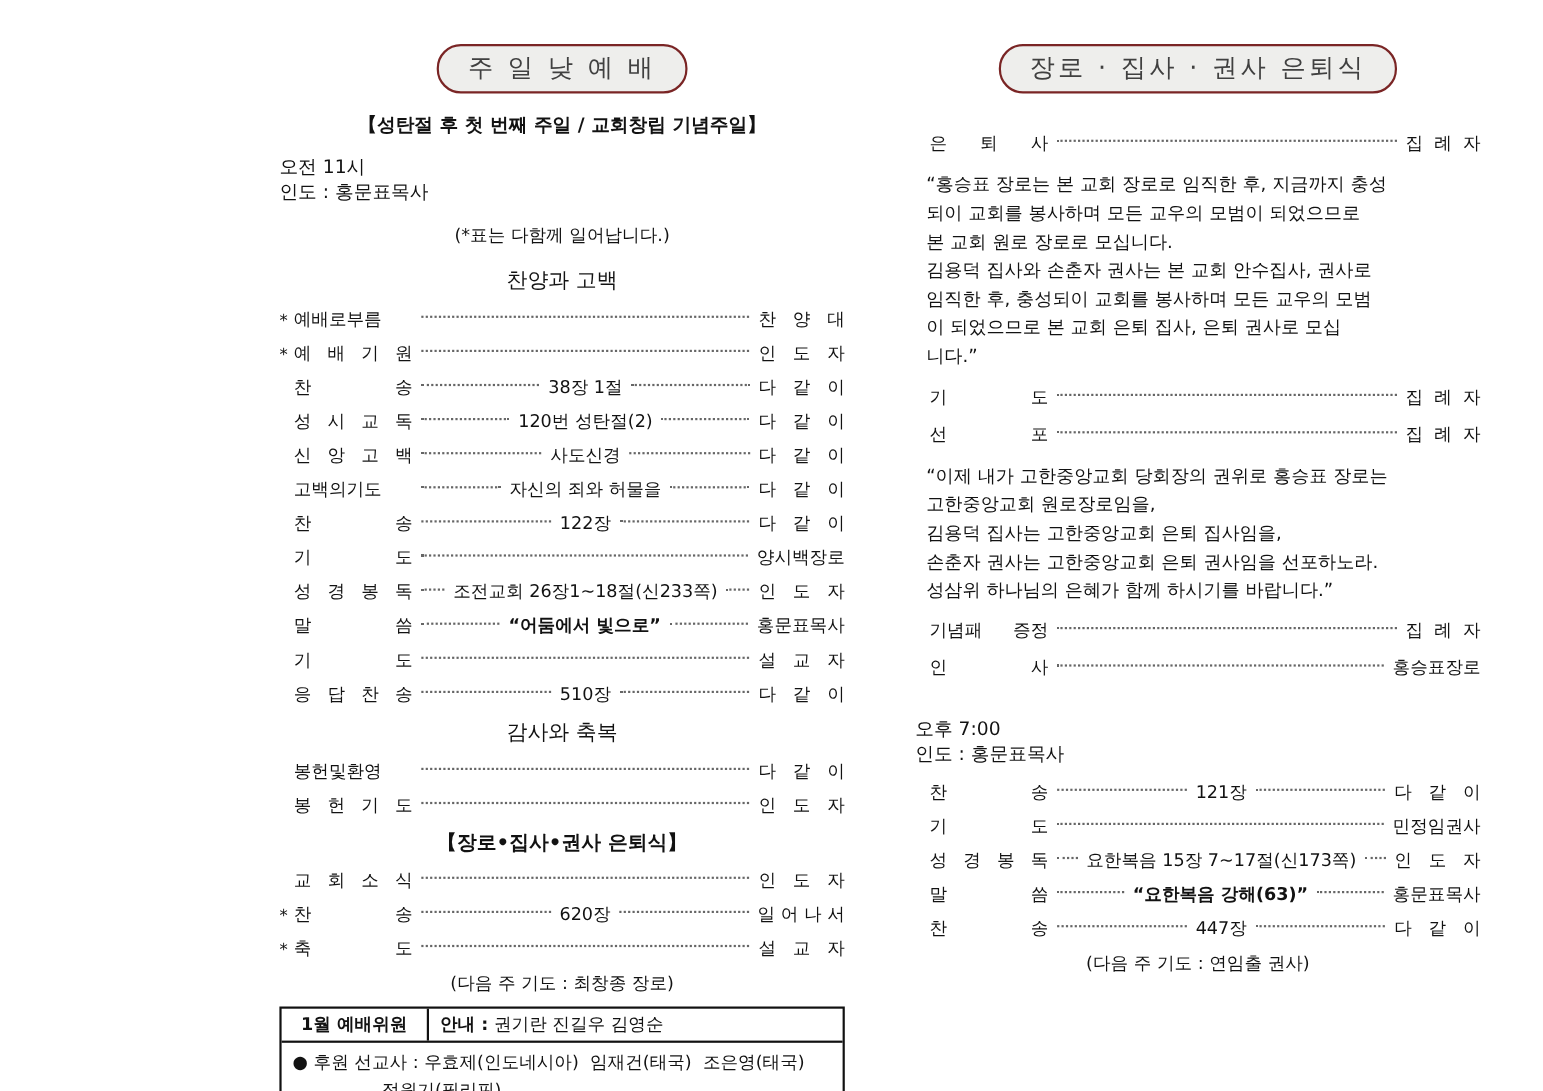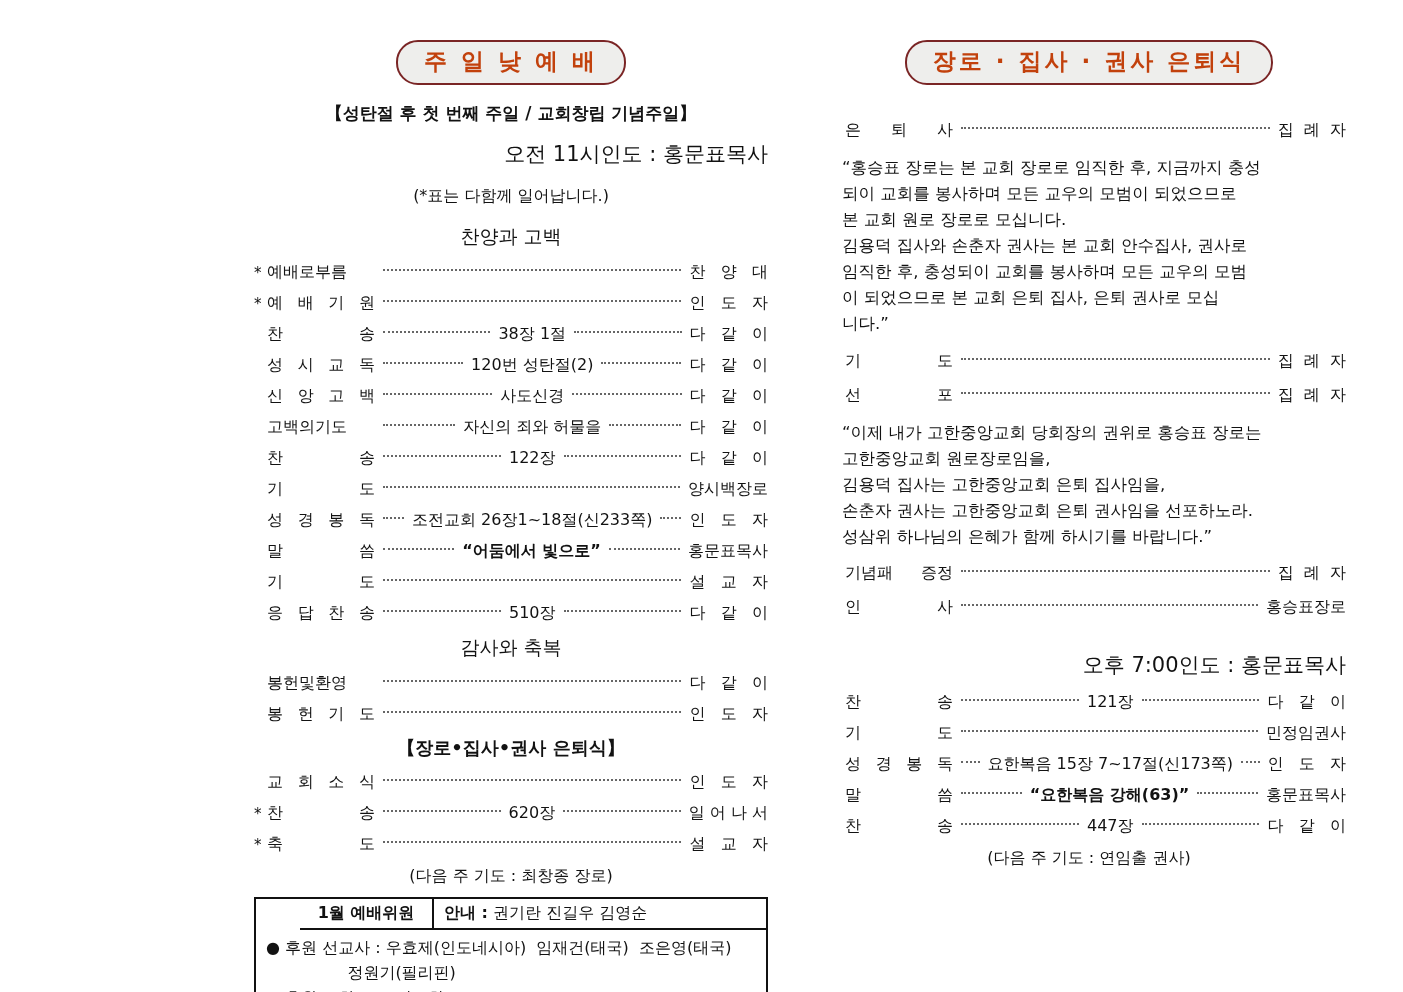--- a/index.html
+++ b/index.html
@@ -7,24 +7,24 @@
     position:relative; width:1403px; height:992px; background:#ffffff;
     font-family:"DejaVu Sans", sans-serif; color:#121212; overflow:hidden;
   }
   .col { position:absolute; top:40px; }
   #col-left  { left:254px; width:514px; }
   #col-right { left:832px; width:514px; }
 
   .title-box {
     display:block; width:max-content; margin:0 auto; padding:4px 26px 6px;
     border:2px solid #7a2525; border-radius:22px; background:#eeeeec;
-    font-size:23px; font-weight:700; letter-spacing:3px; color:#c2410c;text-align:center;
+    font-size:23px; font-weight:400; letter-spacing:3px; color:#404040;text-align:center;
   }
   .subtitle { text-align:center; font-weight:700; font-size:17px; margin-top:17px; }
-  .time-row { display:flex; justify-content:flex-end; font-size:21px; margin-top:15px; }
+  .time-row { display:flex; justify-content:space-between; font-size:17px; margin-top:15px;flex-direction:column; }
   .note { text-align:center; font-size:16px; margin:18px 0 17px; }
   .sec-heading { text-align:center; font-weight:400; font-size:19px; margin:0 0 13px; }
   .sub-event { text-align:center; font-weight:700; font-size:18px; margin:2px 0 13px; }
 
   .row { display:flex; align-items:center; font-size:16px; margin-bottom:12px; height:19px; }
   .star { width:13px; flex:none; font-size:15px; }
   .lbl  { width:108px; flex:none; text-align:justify; text-align-last:justify; white-space:normal; }
   .dots { flex:1 1 0; border-bottom:2px dotted #666; height:0; margin:0 8px; transform:translateY(-3px); min-width:10px; }
   .ctr  { white-space:pre; flex:none; }
   .ctr.bold { font-weight:700; }
@@ -34,21 +34,21 @@
   .q2 { margin-top:6px; margin-bottom:14px; }
 
   .r-rows { margin-top:36px; }
   .r-rows .row, .rows-retire .row { margin-bottom:15px; }
 
   .wed-box { margin-top:24px; margin-bottom:0; padding:4px 20px 6px; letter-spacing:2px; }
 
   .committee {
     margin-top:6px; border:2px solid #111; font-size:16px;
   }
-  .committee-header { display:flex; border-bottom:2px solid #111; align-items:flex-end;margin-left:44px; }
+  .committee-header { display:flex; border-bottom:2px solid #111; align-items:flex-end; }
   .committee-month {
     width:128px; flex:none; border-right:2px solid #111; font-weight:700;
     text-align:center; padding:4px 2px; font-size:16px;
   }
   .committee-guide { padding:4px 10px; }
   .committee-guide .b { font-weight:700; }
   .committee-body { padding:5px 10px 8px; white-space:pre; line-height:25px; font-size:16px; }
 </style>
 </head>
 <body>

